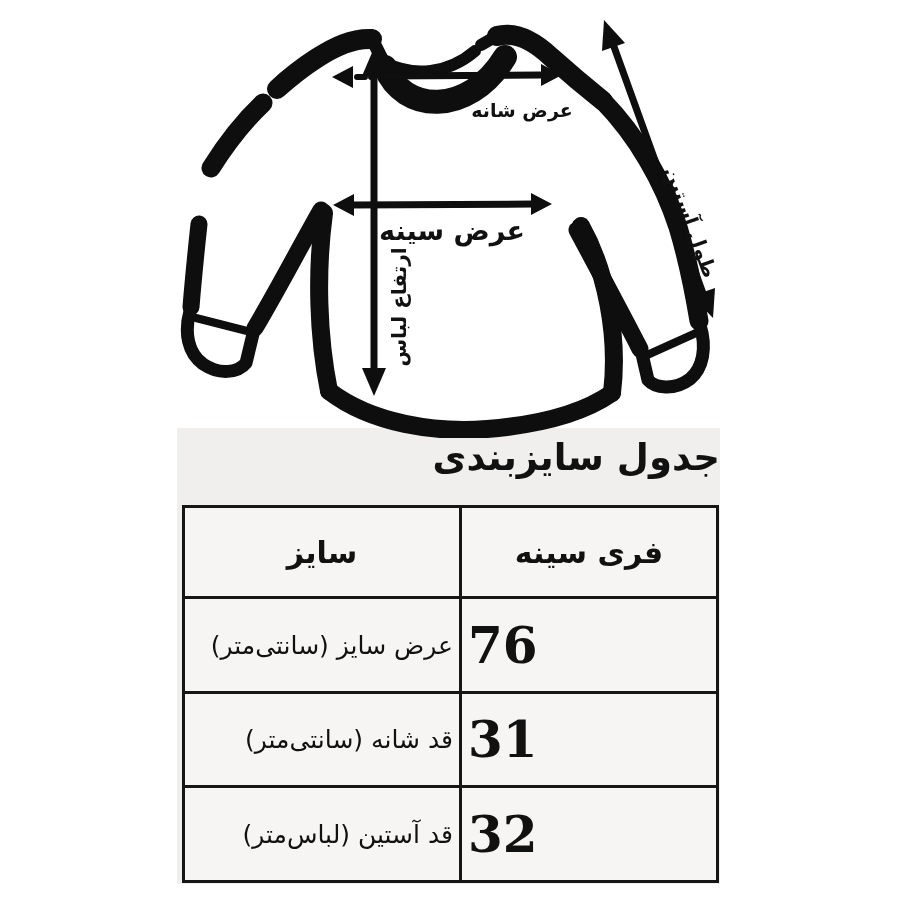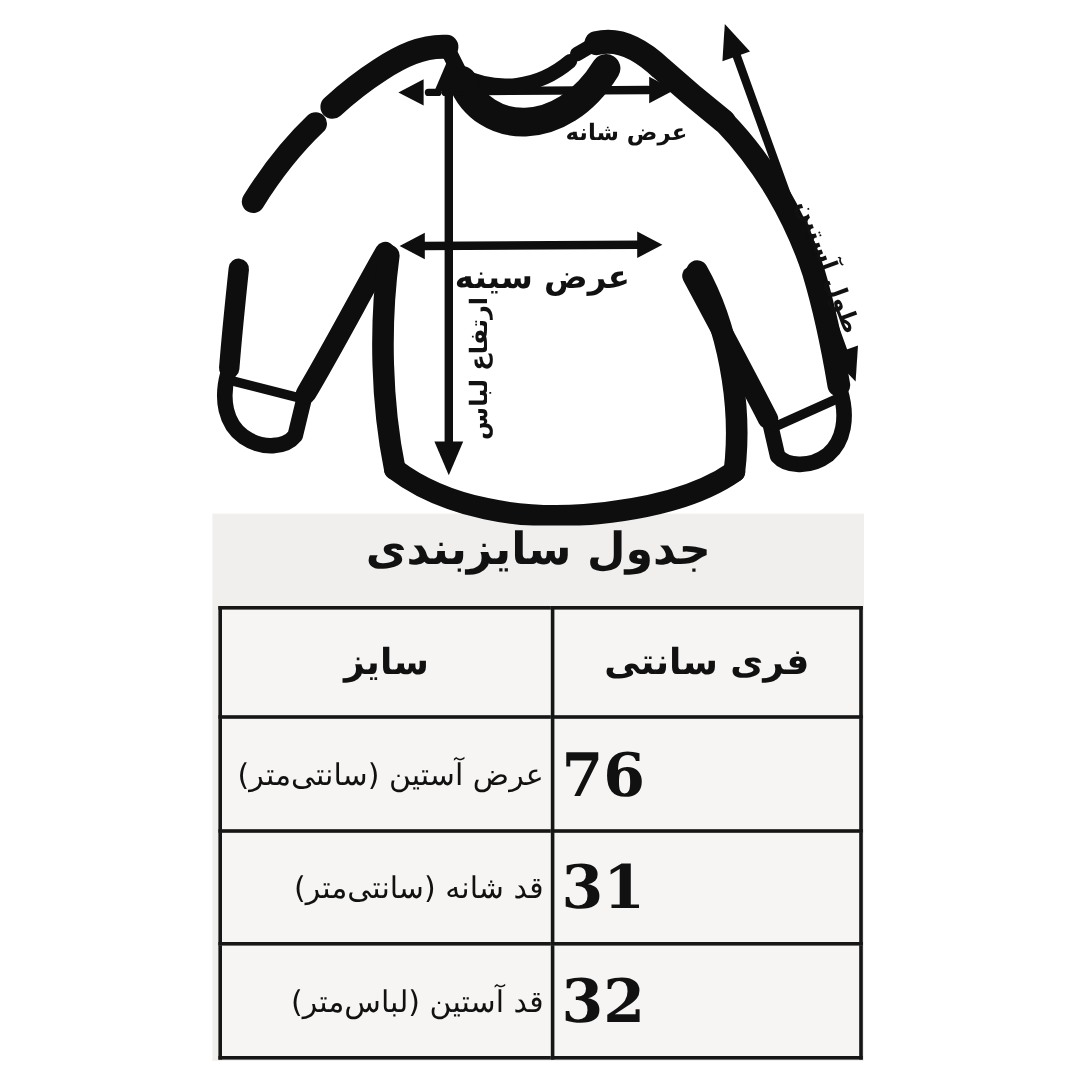--- a/index.html
+++ b/index.html
@@ -10,21 +10,21 @@
     color:#111;
   }
   .stage{position:absolute;inset:0;}
   
   .panel{
     position:absolute;left:177px;top:428px;width:543px;height:456px;
     background:#f0efed;
   }
   .panel-title{
     position:absolute;left:0;top:8px;width:100%;
-    text-align:center;direction:rtl;
+    text-align:right;direction:rtl;
     font-size:37px;font-weight:bold;letter-spacing:0;
   }
   table.size-table{
     position:absolute;left:182px;top:505px;width:534px;height:378px;
     border-collapse:collapse;table-layout:fixed;direction:rtl;
     z-index:3;
   }
   table.size-table td,table.size-table th{
     border:3px solid #161616;background:#f6f5f3;
     vertical-align:middle;padding:0 6px;
@@ -112,26 +112,26 @@
     </g>
   </svg>
 
   <table class="size-table">
     <colgroup>
         <col class="c-val">
         <col class="c-lab">
       </colgroup>
     <tbody>
         <tr class="hdr">
-      <th>فری سانتی</th>
+      <th>فری سینه</th>
       <th>سایز</th>
     </tr>
     <tr class="row">
       <td class="val">76</td>
-      <td class="lab">عرض آستین (سانتی‌متر)</td>
+      <td class="lab">عرض سایز (سانتی‌متر)</td>
     </tr>
     <tr class="row">
       <td class="val">31</td>
       <td class="lab">قد شانه (سانتی‌متر)</td>
     </tr>
     <tr class="row">
       <td class="val">32</td>
       <td class="lab">قد آستین (لباس‌متر)</td>
     </tr>
   </tbody>

